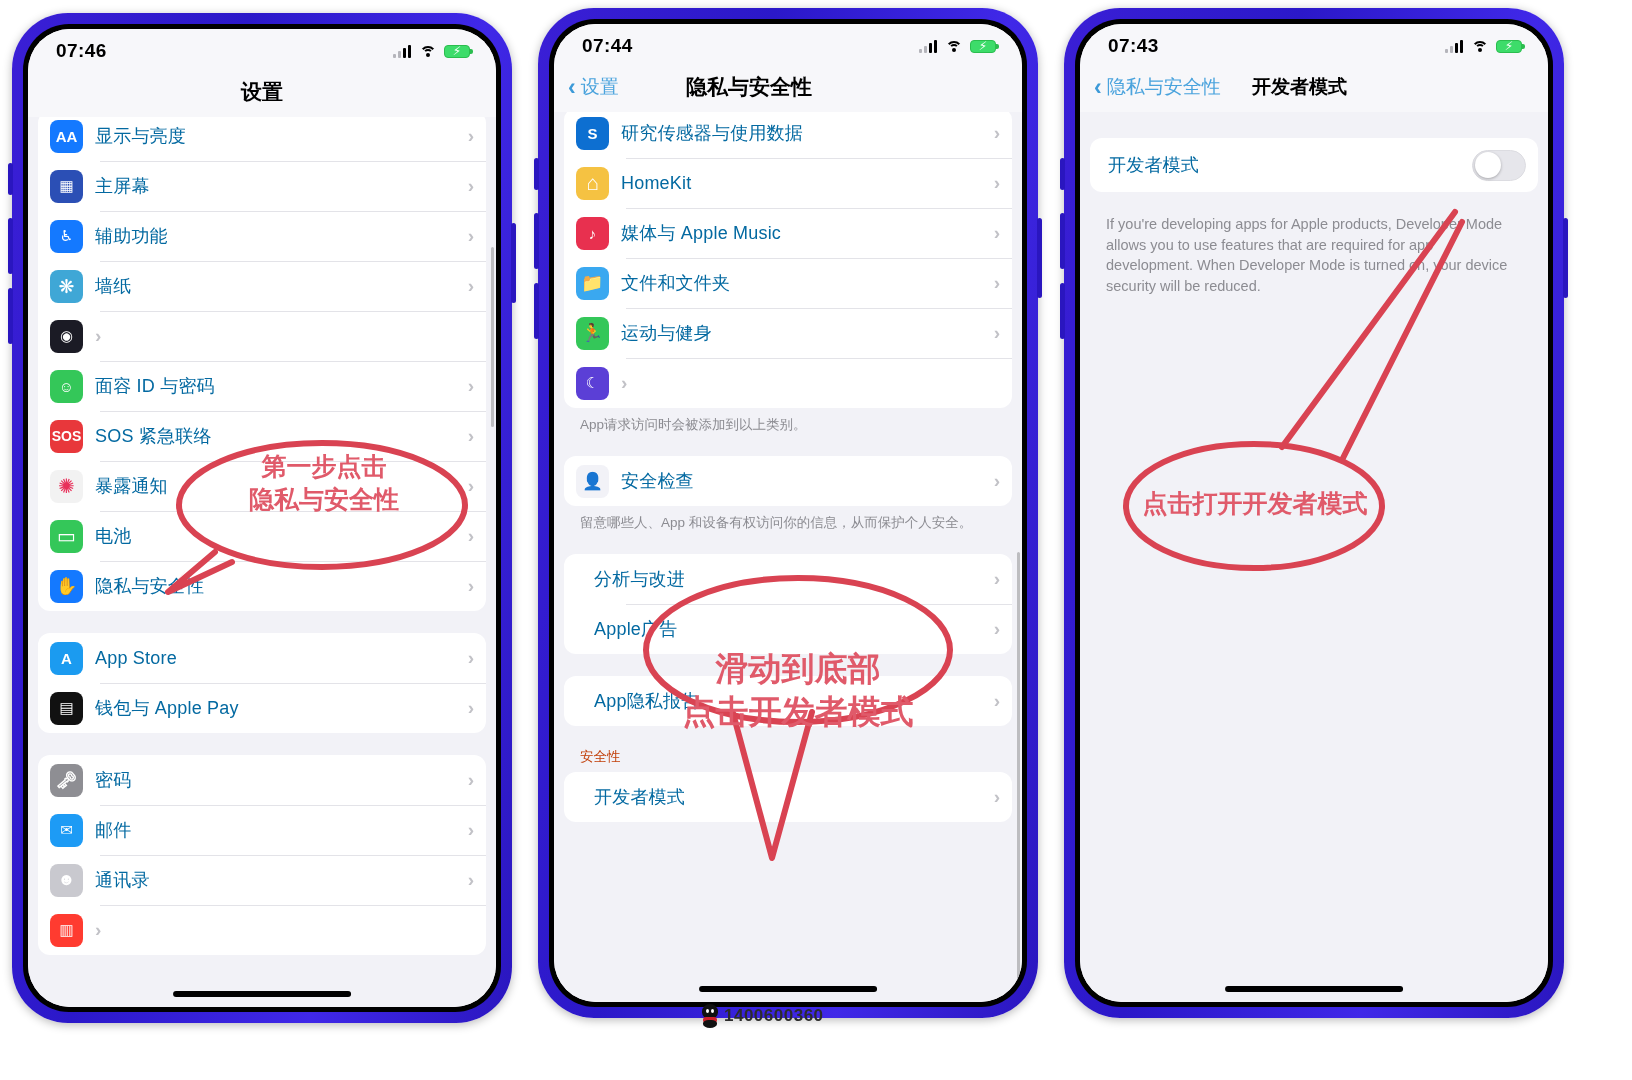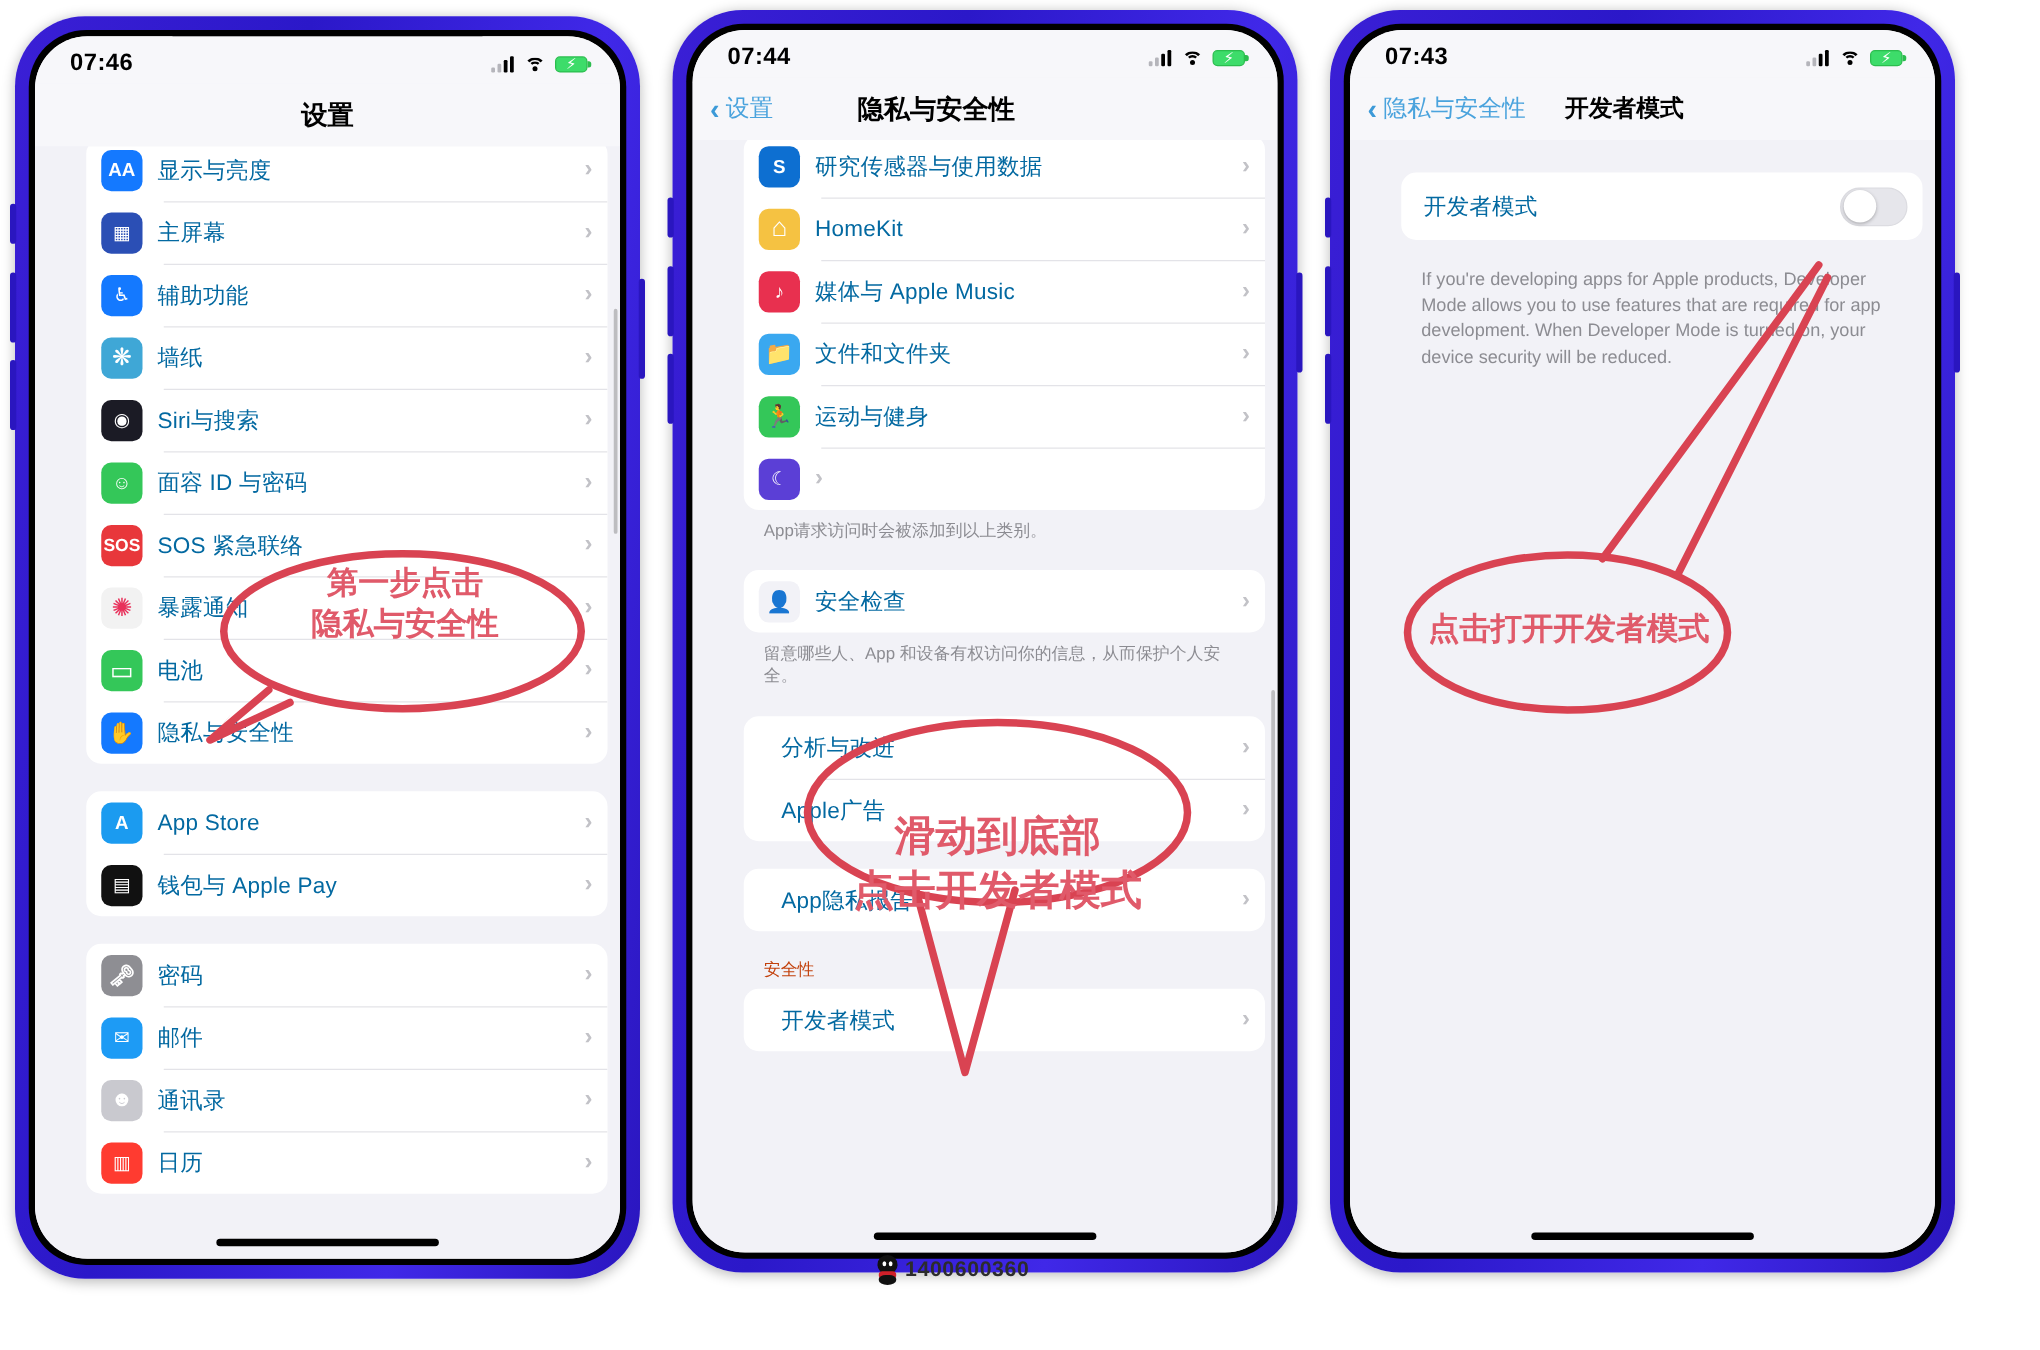--- a/index.html
+++ b/index.html
@@ -117,21 +117,21 @@
     position:absolute; left: 14px; top:50%; transform: translateY(-50%);
     display:flex; align-items:center; gap:5px;
     color:#4aa3dd; font-size:19px; font-weight:500; white-space: nowrap;
   }
   .nav-back .chev { font-size: 23px; font-weight: 600; line-height: 1; color:#3c9ad8; }
   .navbar.withback { justify-content: flex-start; }
   .navbar.withback .nav-title { margin-left: 118px; }
   .navbar.withback.wide .nav-title { margin-left: 158px; }
 
   
-  .scroll { position:relative; height: calc(100% - 88px); overflow: hidden; background:#f2f2f7;padding-left:31px; }
+  .scroll { position:relative; height: calc(100% - 88px); overflow: hidden; background:#f2f2f7; }
   .group {
     background:#fff; margin: 0 10px 22px 10px; border-radius: 12px; overflow:hidden;
   }
   .row {
     display:flex; align-items:center; gap: 12px;
     padding: 0 12px 0 12px; height: 50px; position: relative;
   }
   .row + .row::before {
     content:""; position:absolute; left: 62px; right:0; top:0; height:1px;
     background:#e3e3e8;
@@ -265,21 +265,20 @@
                   <div class="label">辅助功能</div>
                   <span class="chev-r">›</span>
                 </div>
                 <div class="row">
                   <span class="icon" style="background: rgb(63, 167, 214); font-size: 19px;">❋</span>
                   <div class="label">墙纸</div>
                   <span class="chev-r">›</span>
                 </div>
                 <div class="row">
                   <span class="icon" style="background: rgb(27, 27, 37);">◉</span>
-                  <div class="label">Siri与搜索</div>
                   <span class="chev-r">›</span>
                 </div>
                 <div class="row">
                   <span class="icon" style="background: rgb(52, 199, 89);">☺</span>
                   <div class="label">面容 ID 与密码</div>
                   <span class="chev-r">›</span>
                 </div>
                 <div class="row">
                   <span class="icon" style="background: rgb(232, 55, 59); font-size: 14px;">SOS</span>
                   <div class="label">SOS 紧急联络</div>
@@ -324,21 +323,20 @@
                   <div class="label">邮件</div>
                   <span class="chev-r">›</span>
                 </div>
                 <div class="row">
                   <span class="icon" style="background: rgb(201, 201, 207); font-size: 17px;">☻</span>
                   <div class="label">通讯录</div>
                   <span class="chev-r">›</span>
                 </div>
                 <div class="row">
                   <span class="icon" style="background: rgb(255, 59, 48);">▥</span>
-                  <div class="label">日历</div>
                   <span class="chev-r">›</span>
                 </div>
               </div>
             </div>
           </div>
         <div class="home-ind"></div>
       </div>
     </div>
   </div>
 

